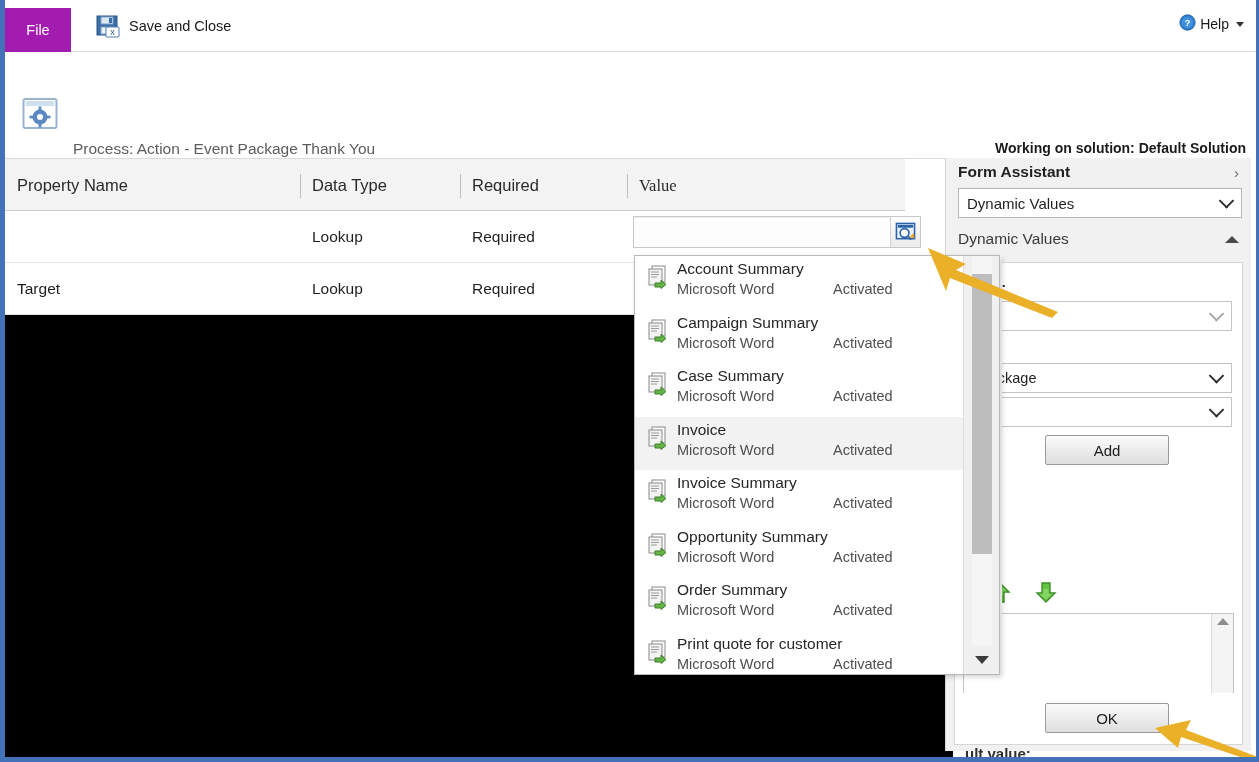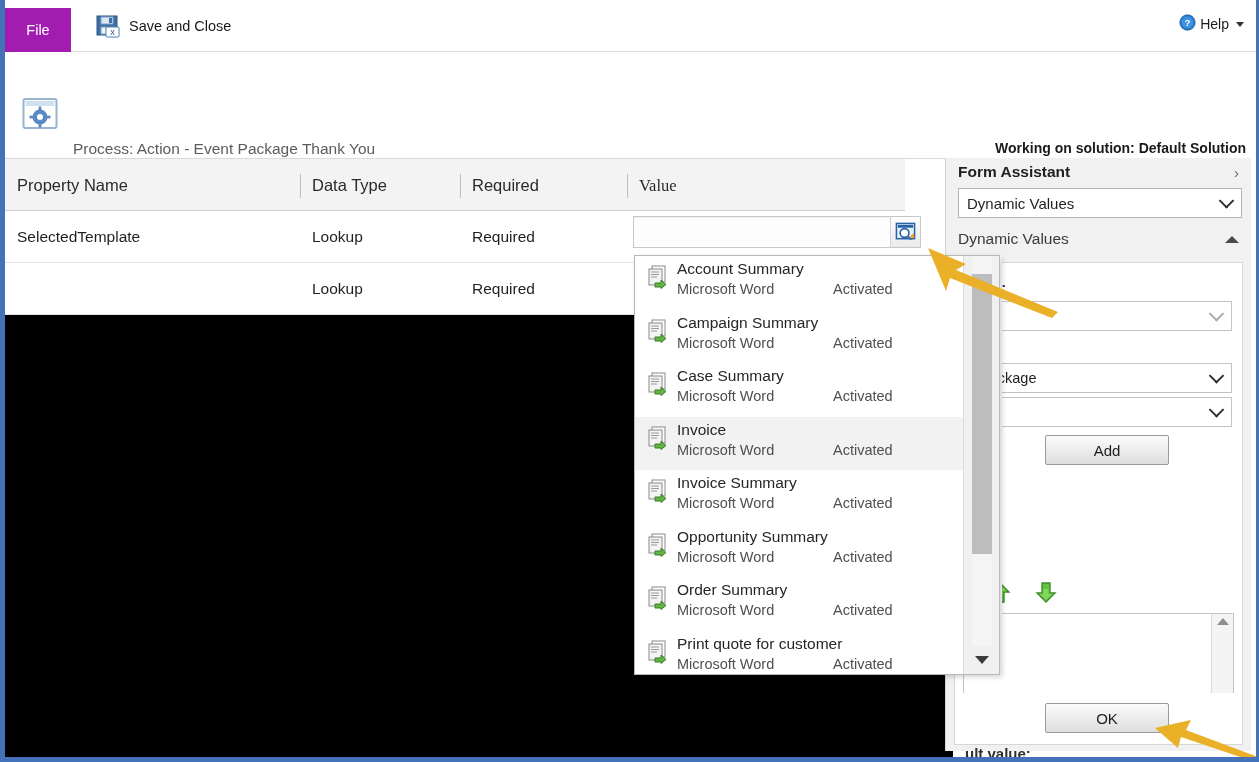--- a/index.html
+++ b/index.html
@@ -386,38 +386,38 @@
 
     <div class="grid-head">
       <div class="cell col-prop">Property Name</div>
       <div class="cell col-type divider">Data Type</div>
       <div class="cell col-req divider">Required</div>
       <div class="cell col-val divider">Value</div>
       <div class="head-pad"></div>
     </div>
 
     <div class="grid-row">
-      <div class="cell col-prop">SelectedTemplate</div>
       <div class="cell col-type">Lookup</div>
       <div class="cell col-req">Required</div>
       <div class="lookup-wrap">
         <input class="lookup-input" type="text" value="" placeholder="" style="">
         <span class="lookup-btn">
           <svg width="21" height="21" viewBox="0 0 22 22">
             <rect x="1.5" y="1.5" width="19" height="16" fill="#e9f1f9" stroke="#2a62a8" stroke-width="1.6"></rect>
             <rect x="3" y="3" width="16" height="3" fill="#2a62a8"></rect>
             <circle cx="10" cy="11.5" r="4.6" fill="#ffffff" stroke="#2a62a8" stroke-width="1.7"></circle>
             <line x1="13.3" y1="14.8" x2="17" y2="18.5" stroke="#2a62a8" stroke-width="2"></line>
             <path d="M15 16 l5.5 1 -1 -5.5 z" fill="#e8a32d"></path>
           </svg>
         </span>
       </div>
     </div>
 
     <div class="grid-row">
+      <div class="cell col-prop">Target</div>
       <div class="cell col-type">Lookup</div>
       <div class="cell col-req">Required</div>
     </div>
   </div>
 
   <div class="fa-panel">
     <div class="fa-title">Form Assistant</div>
     <div class="fa-collapse">›</div>
 
     <div class="fa-select">

